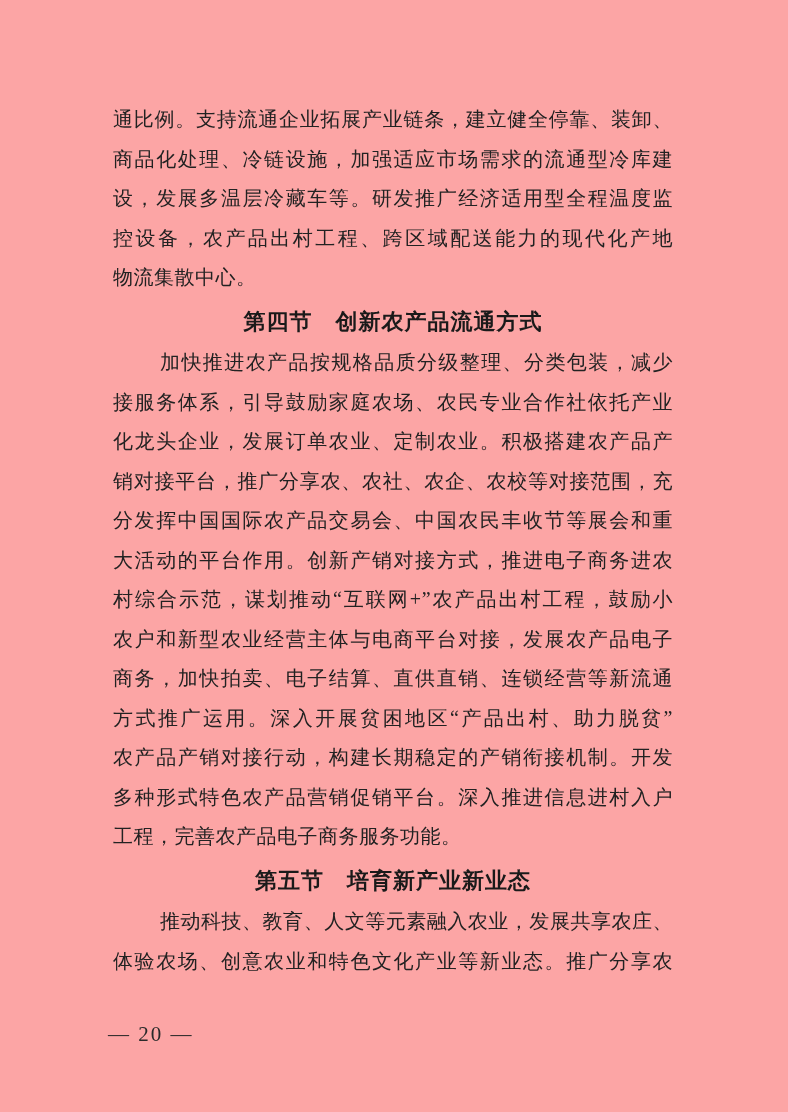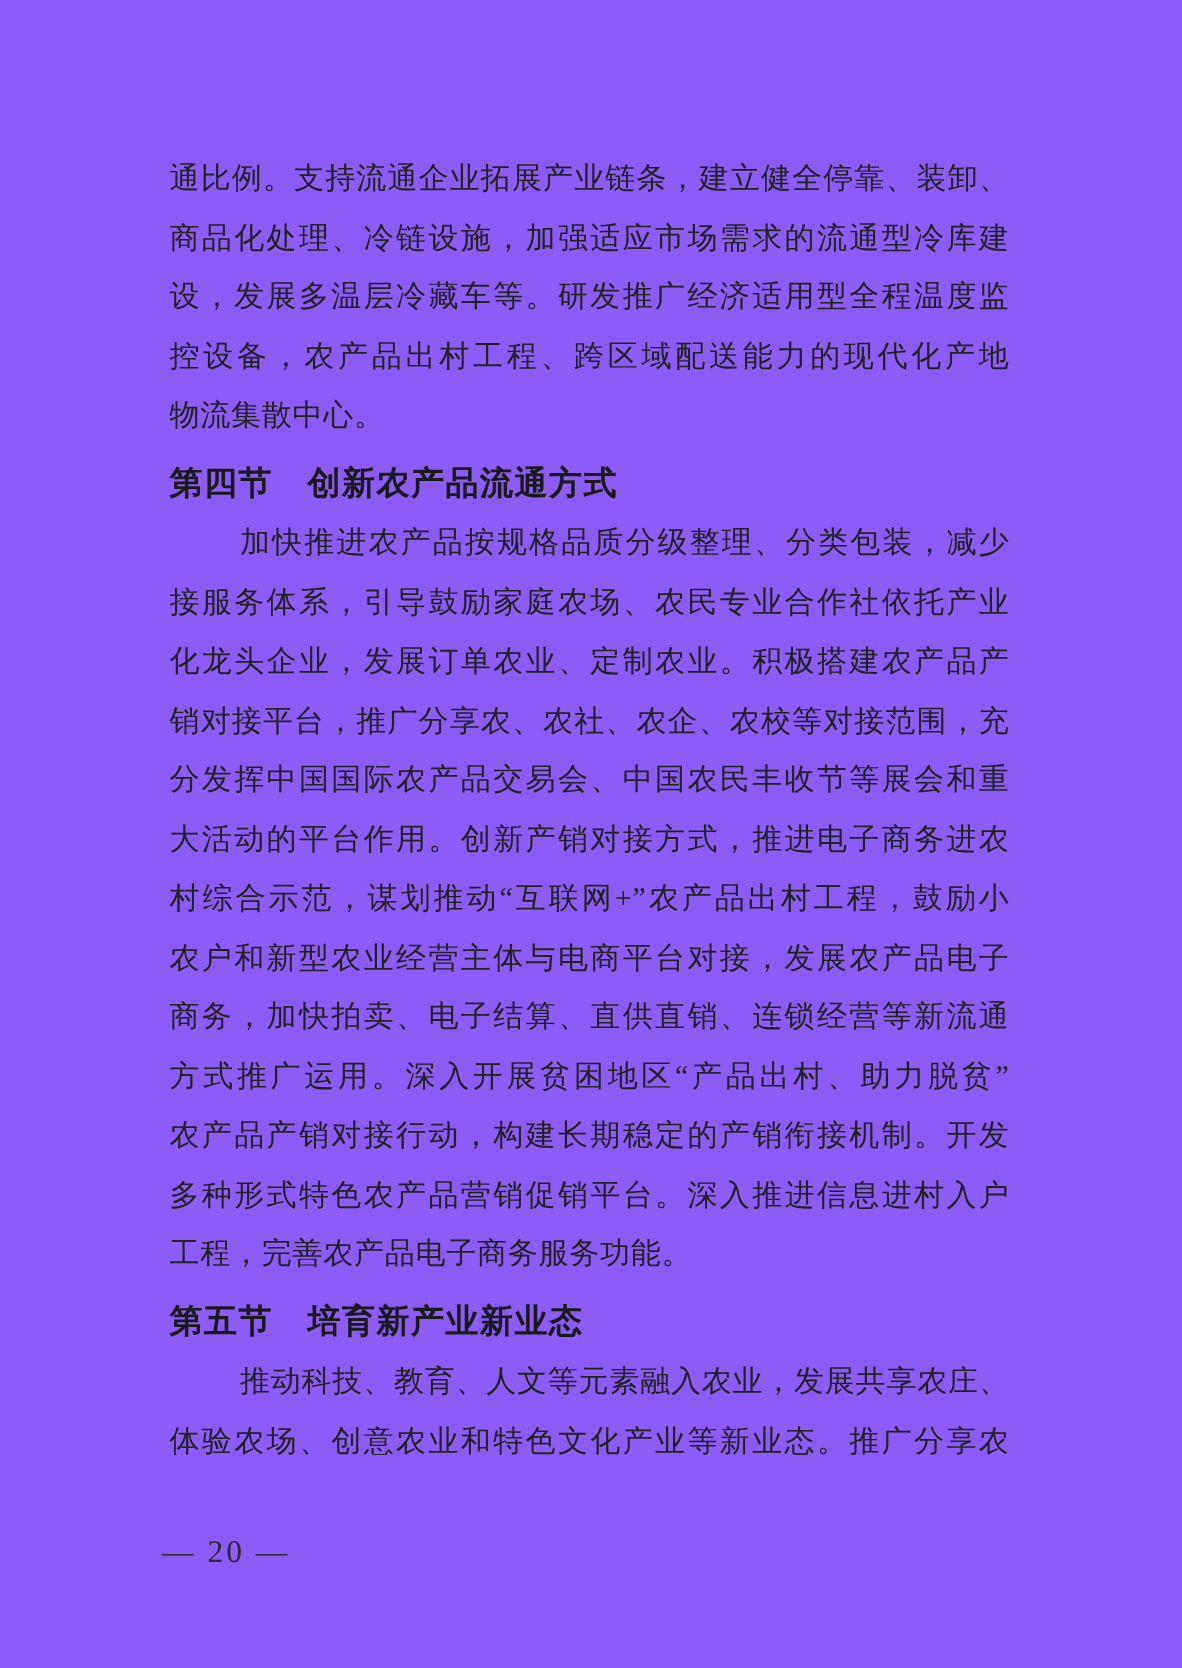--- a/index.html
+++ b/index.html
@@ -5,21 +5,21 @@
   html, body {
     margin: 0;
     padding: 0;
     background: #9a9a9a;
   }
   .page {
     position: relative;
     width: 788px;
     height: 1112px;
     margin: 0 auto;
-    background: #8b5cf6;
+    background: #fca5a5;
     overflow: hidden;
     font-family: "Liberation Serif", "DejaVu Serif", serif;
     color: #1f1f1f;
   }
   .content {
     position: absolute;
     left: 113px;
     top: 100px;
     width: 560px;
   }
@@ -38,20 +38,21 @@
     white-space: normal;
   }
   .body-line.indent {
     padding-left: 47px;
   }
   .section-heading {
     font-size: 22px;
     font-weight: bold;
     line-height: 39.5px;
     height: 39.5px;
+    text-align: center;
     margin-top: 4px;
     margin-bottom: 2px;
     letter-spacing: 1px;
     color: #1a1a1a;
   }
   .footer {
     position: absolute;
     left: 108px;
     top: 1022px;
     font-size: 21px;

